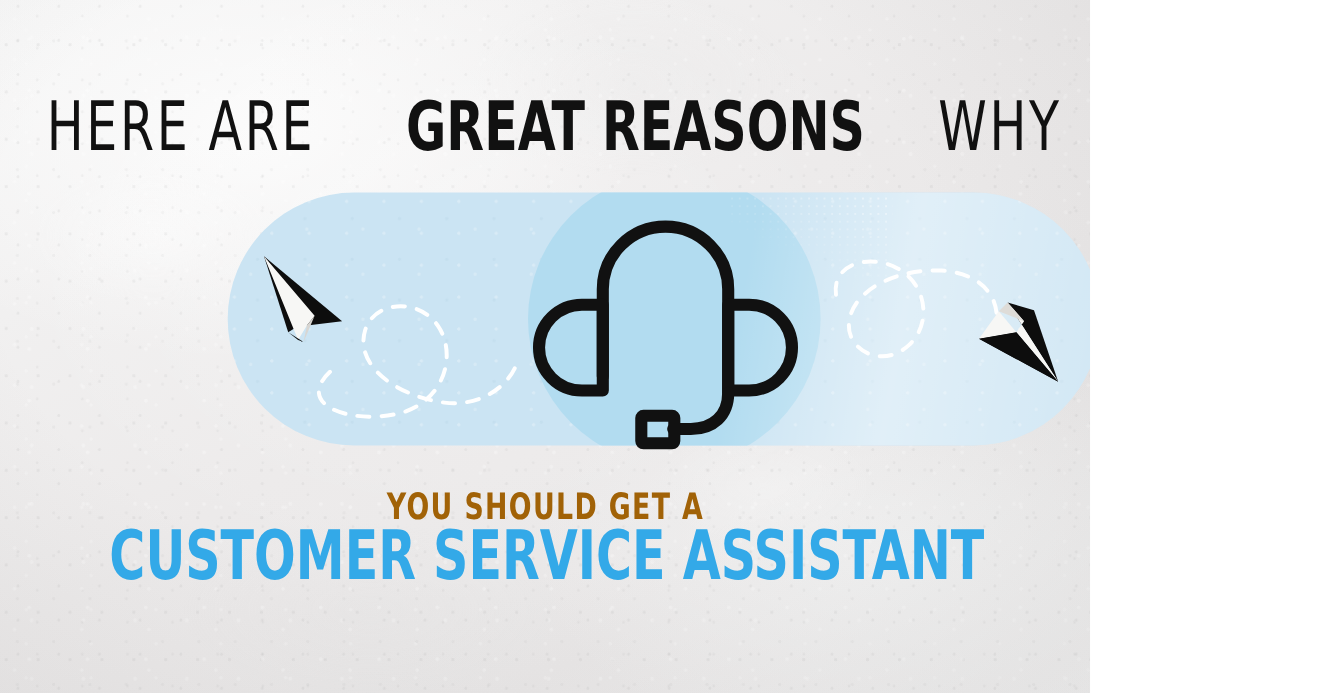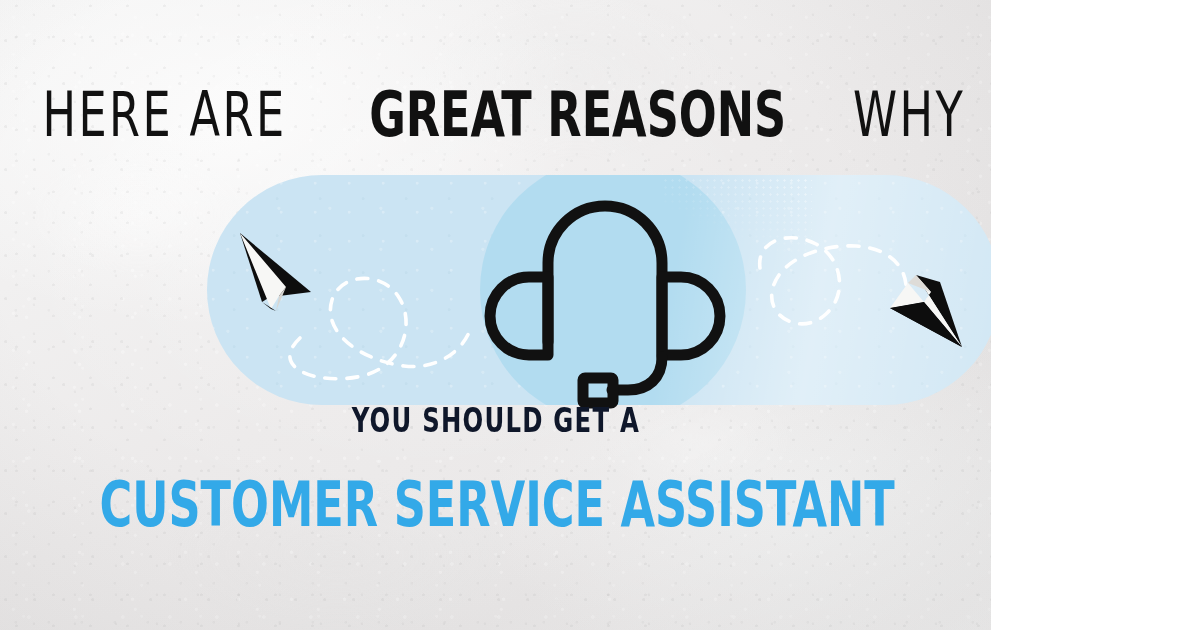--- a/index.html
+++ b/index.html
@@ -133,24 +133,24 @@
   .art{
     position:absolute;
     left:0; top:0;
     width:1200px; height:630px;
     pointer-events:none;
   }
 
   
   .sub-small{
     position:absolute;
-    left:0; right:0; top:404px;
+    left:0; right:0; top:444px;
     text-align:center;
     white-space:nowrap;
-    color:#0f172a;
+    color:#a16207;
     font-family:"Liberation Sans Narrow","DejaVu Sans Condensed","Liberation Sans", sans-serif;
     font-weight:700;
     font-size:33px;
     line-height:33px;
     letter-spacing:1.5px;
   }
   .sub-small span{ display:inline-block; transform:scaleX(.82); }
 
   .sub-big{
     position:absolute;

